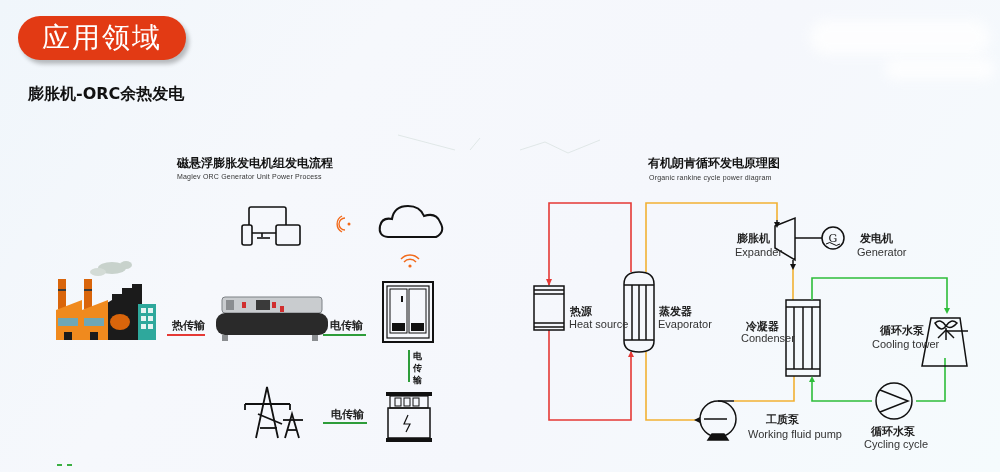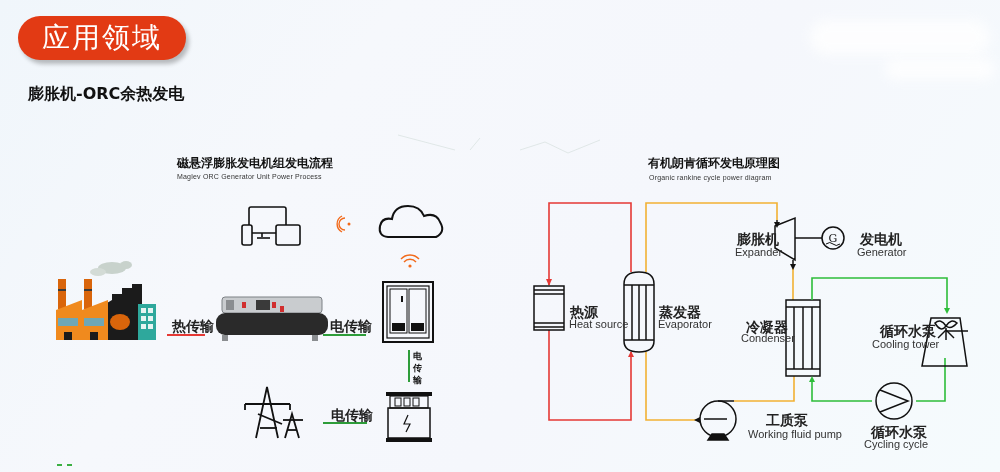--- a/index.html
+++ b/index.html
@@ -17,21 +17,21 @@
     font-family: Liberation Serif, serif;
   }
   .subtitle {
     position:absolute; left:28px; top:84px; font-size:16px; font-weight:bold;
     font-family: "DejaVu Sans", sans-serif;
   }
   .sec-title {
     position:absolute; font-size:12px; font-weight:bold; font-family:"DejaVu Sans", sans-serif;
   }
   .sec-sub { position:absolute; font-size:7px; color:#333; letter-spacing:0.2px; }
-  .lbl { position:absolute; font-size:14px; font-weight:bold; font-family:"DejaVu Sans", sans-serif; color:#222; }
+  .lbl { position:absolute; font-size:11px; font-weight:bold; font-family:"DejaVu Sans", sans-serif; color:#222; }
   .lbl-en { position:absolute; font-size:11px; color:#333; }
   .vlbl { position:absolute; font-size:9px; font-weight:bold; width:10px; line-height:12px; font-family:"DejaVu Sans", sans-serif; }
   svg.layer { position:absolute; left:0; top:0; }
   .glow { position:absolute; background:#fff; border-radius:30px; opacity:0.8; filter:blur(6px); }
 </style>
 </head>
 <body>
 
 <div class="glow" style="left:810px;top:20px;width:180px;height:35px;"></div>
 <div class="glow" style="left:885px;top:58px;width:110px;height:22px;"></div>

